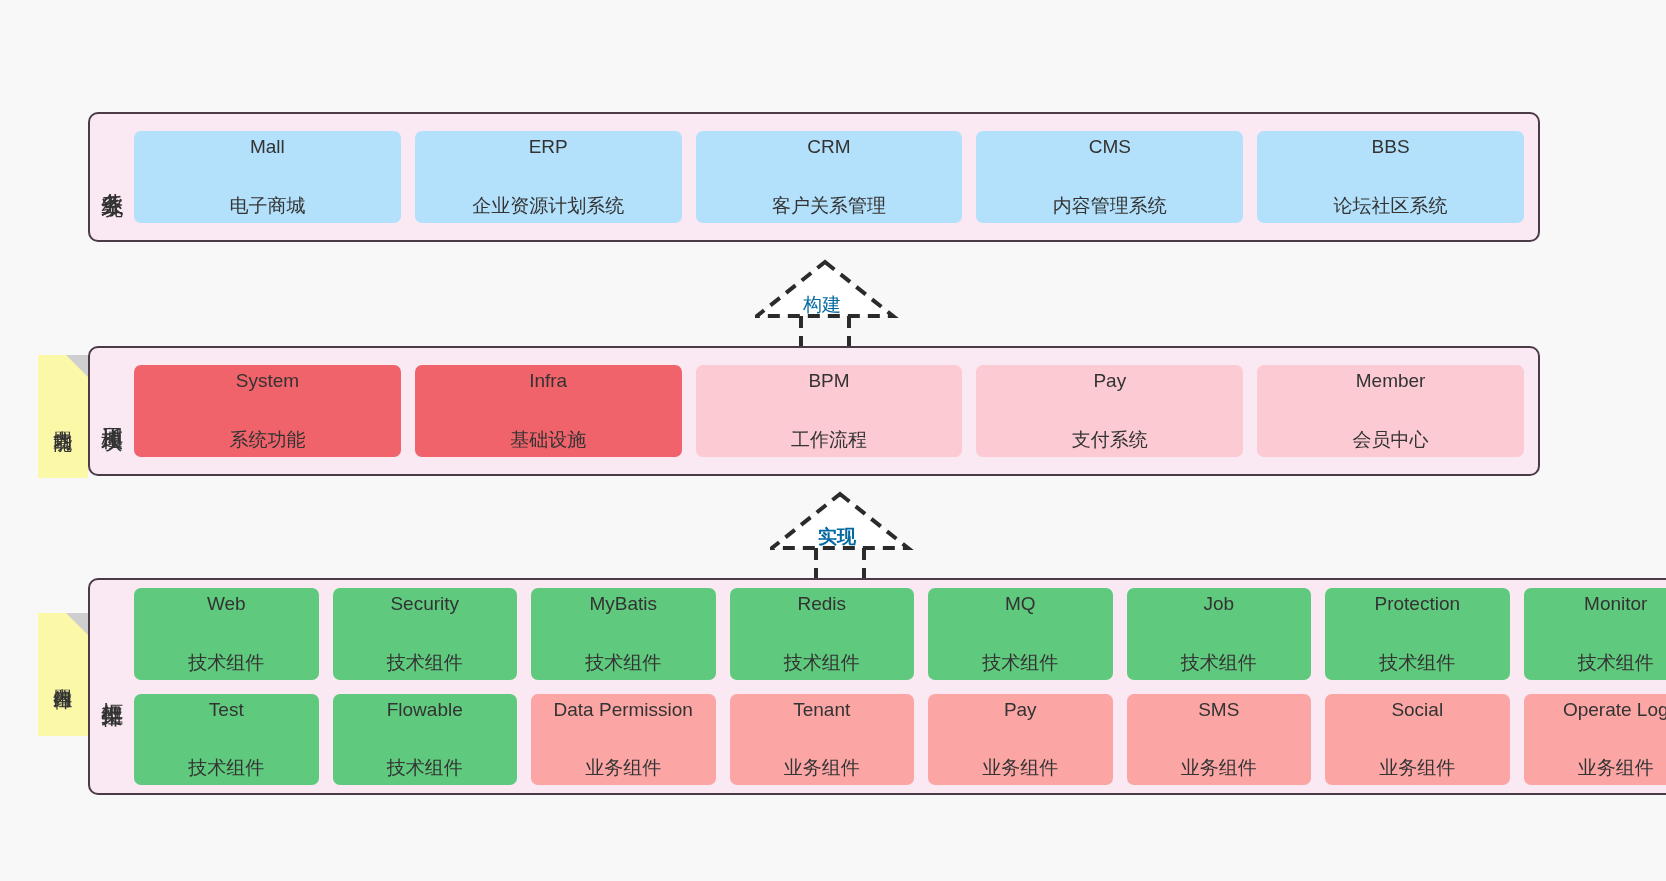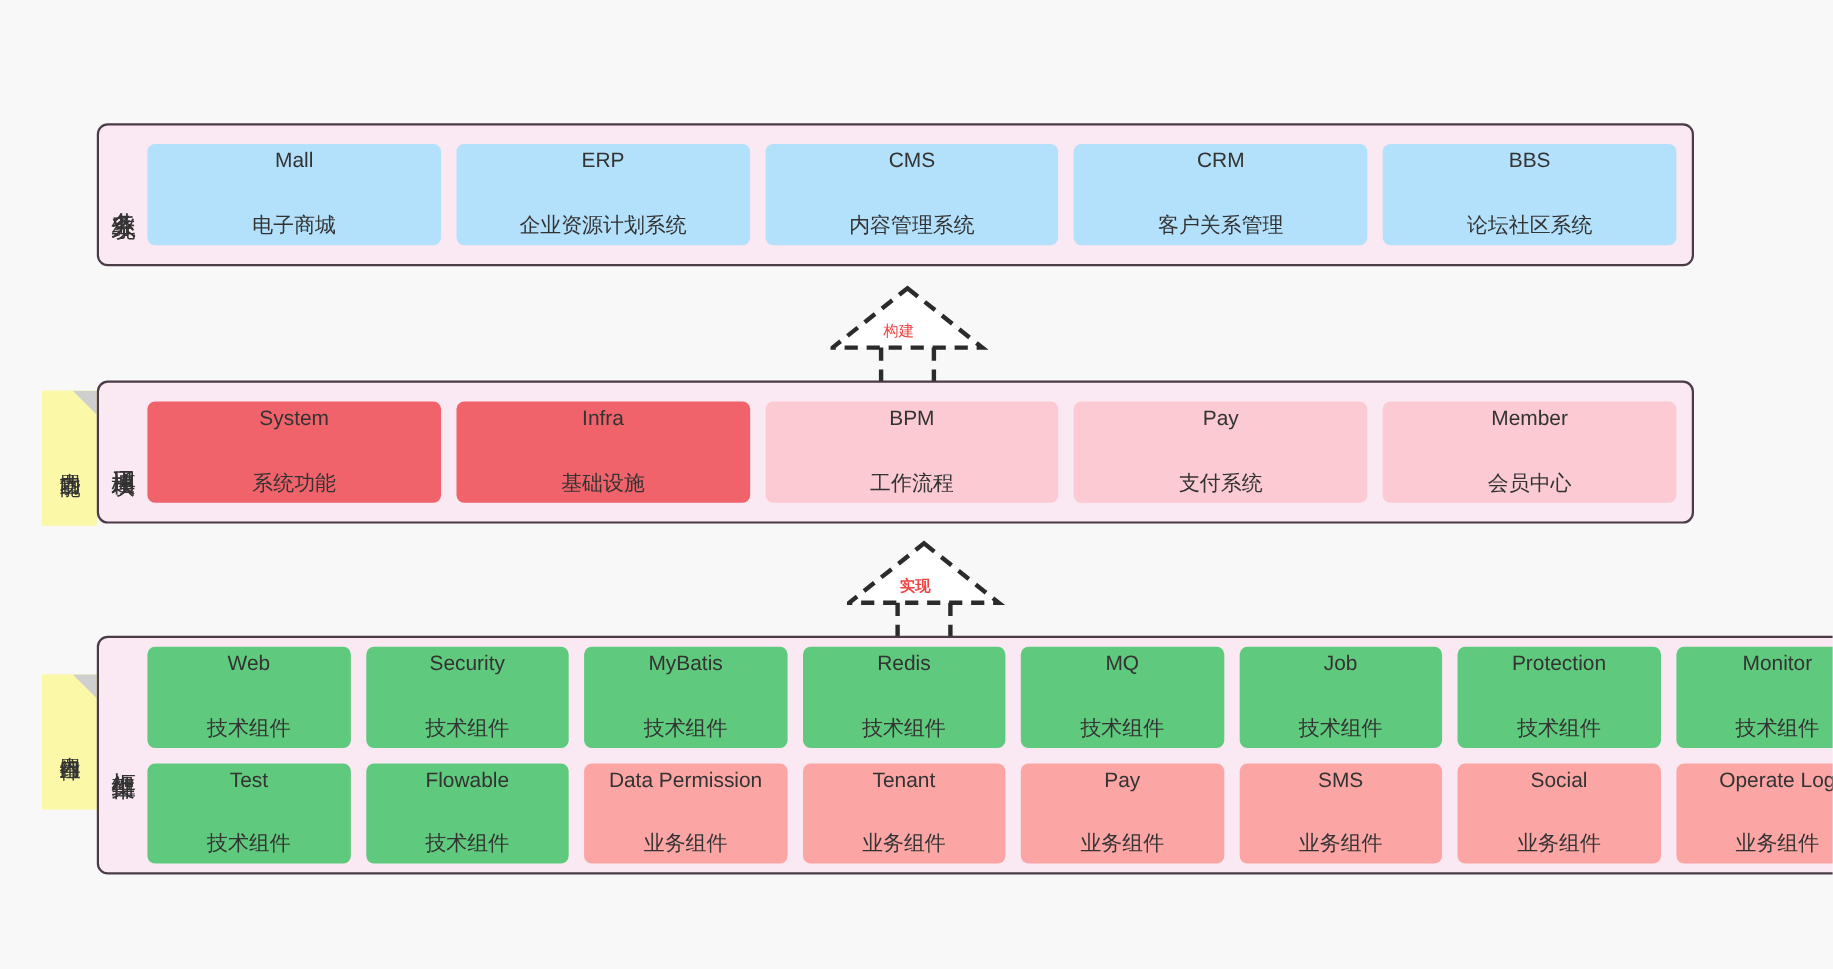--- a/index.html
+++ b/index.html
@@ -110,22 +110,22 @@
     background: #cfcfcf;
     clip-path: polygon(0 0, 100% 100%, 100% 0);
   }
 
   
   .uml-arrow {
     position: absolute;
   }
   .uml-arrow .label {
     position: absolute;
-    font-size: 14px;
-    color: #ef4444;
+    font-size: 19px;
+    color: #0369a1;
     background: transparent;
     white-space: nowrap;
     user-select: none;
   }
 </style>
 </head>
 <body>
 
 <div class="canvas">
 
@@ -135,26 +135,26 @@
       <div class="row">
         <div class="box c-blue">
           <span class="en">Mall</span>
           <span class="cn">电子商城</span>
         </div>
         <div class="box c-blue">
           <span class="en">ERP</span>
           <span class="cn">企业资源计划系统</span>
         </div>
         <div class="box c-blue">
+          <span class="en">CRM</span>
+          <span class="cn">客户关系管理</span>
+        </div>
+        <div class="box c-blue">
           <span class="en">CMS</span>
           <span class="cn">内容管理系统</span>
-        </div>
-        <div class="box c-blue">
-          <span class="en">CRM</span>
-          <span class="cn">客户关系管理</span>
         </div>
         <div class="box c-blue">
           <span class="en">BBS</span>
           <span class="cn">论坛社区系统</span>
         </div>
       </div>
     </div>
   </div>
 
   <div class="uml-arrow" style="left:755px; top:258px; width:160px; height:92px;">

